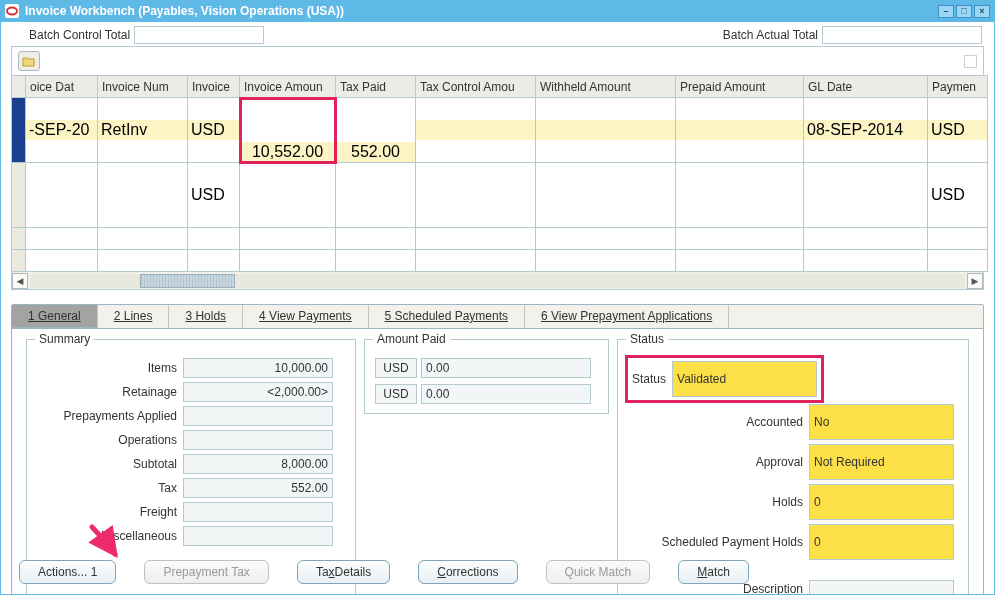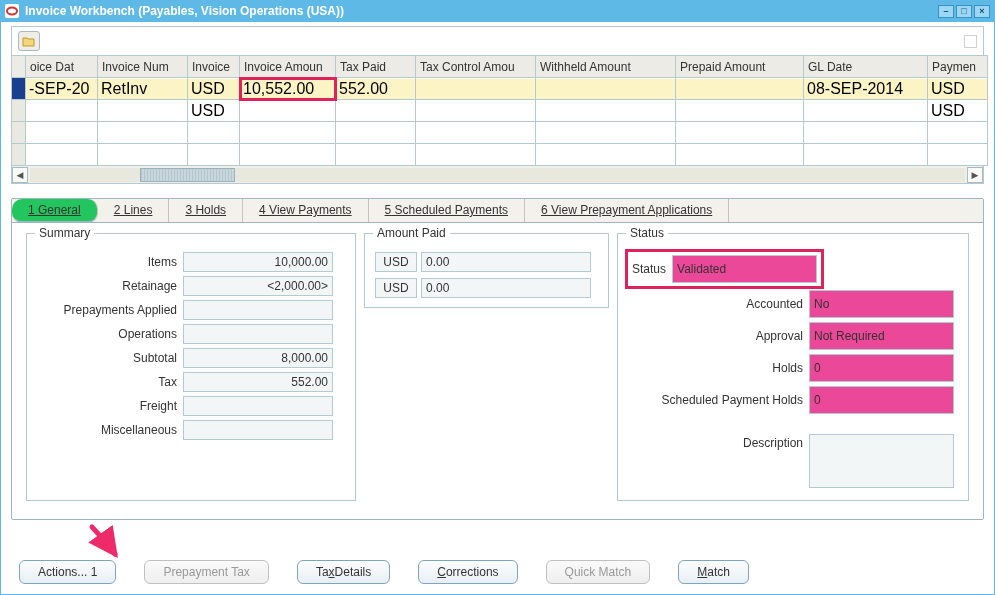--- a/index.html
+++ b/index.html
@@ -103,21 +103,21 @@
     height:22px;
     padding:0;
   }
   .grid td .cell{
     width:100%; height:20px; border:none; background:#fff;
     padding:0 3px; font-size:16px; outline:none;
   }
   .grid td.rowmark { background:#e9e8e1; width:12px; padding:0;}
   .grid td.rowmark.active { background:#1b3f8f; }
   .grid td .cell.selrow { background:#fdf4c5; }
-  .grid td .cell.right { text-align:left; }
+  .grid td .cell.right { text-align:center;margin-top:44px; }
   .red-hl { outline:3px solid #de235c; outline-offset:-2px; }
   .hscroll {
     border:1px solid #b5c9d1;
     border-top:none;
     height:18px;
     background:#f0f0ea;
     display:flex; align-items:center;
     padding:0 0;
   }
   .hscroll .sarrow{
@@ -129,33 +129,33 @@
     background:repeating-linear-gradient(90deg,#b4c4cd,#b4c4cd 1px,#c8d6de 1px,#c8d6de 3px);
     border:1px solid #9bb0ba;}
   
   .tabbox{ margin-top:14px; border:1px solid #9db6c2; border-radius:2px; background:#fff; }
   .tabs { display:flex; background:#f2f1ec; border-bottom:1px solid #9db6c2;}
   .tab {
     padding:4px 16px; border-right:1px solid #c9c4b8; color:#333; cursor:pointer;
     font-size:12px;
   }
   .tab span.u{ text-decoration:underline; }
-  .tab.active{ background:#22c55e; border-bottom:2px solid #9db6c2; margin-bottom:-1px;border-radius:10px;}
+  .tab.active{ background:#a3a3a3; border-bottom:2px solid #9db6c2; margin-bottom:-1px;}
   .tabbody{ padding:10px 14px 18px 14px; display:flex; gap:8px; }
   .groupbox{ border:1px solid #b5c9d1; padding:8px 10px 12px 10px; position:relative; }
   .groupbox .legend{ position:absolute; top:-8px; left:8px; background:#fff; padding:0 4px; font-size:12px;}
   .pairs .row{display:flex; align-items:center; margin-bottom:4px;}
   .pairs .row label{ width:140px; text-align:right; margin-right:6px;}
   .pairs .row .val{ width:150px; height:20px; border:1px solid #b5c9d1; background:#f3f6f7; padding:0 4px; font-size:12px; display:flex;align-items:center;justify-content:flex-end;}
   .amount-row{display:flex;align-items:center;margin-bottom:6px;}
   .amount-row .cur{width:42px;height:20px;border:1px solid #b5c9d1;background:#f3f6f7;font-size:12px;display:flex;align-items:center;justify-content:center;margin-right:4px;}
   .amount-row .amt{width:170px;height:20px;border:1px solid #b5c9d1;background:#f3f6f7;font-size:12px;padding:0 4px;display:flex;align-items:center;}
   .status-pairs .row{display:flex;align-items:center;margin-bottom:4px;}
   .status-pairs .row label{width:175px;text-align:right;margin-right:6px;}
-  .status-pairs .row .val{width:145px;height:28px;border:1px solid #b5c9d1;background:#ec4899;padding:0 4px;font-size:12px;display:flex;align-items:center;}
+  .status-pairs .row .val{width:145px;height:36px;border:1px solid #b5c9d1;background:#fde047;padding:0 4px;font-size:12px;display:flex;align-items:center;}
   .status-highlight{ padding:3px 4px; outline:3px solid #de235c; outline-offset:0; }
   .desc-row{display:flex;margin-top:20px;}
   .desc-row label{width:175px;text-align:right;margin-right:6px;padding-top:2px;}
   .desc-row .ta{width:145px;height:54px;border:1px solid #b5c9d1;background:#f3f6f7;}
   
   .actions{
     position:absolute; left:10px; right:10px; bottom:10px;
     display:flex; align-items:center; gap:28px; padding:0 8px;
   }
   .btn{
@@ -183,20 +183,31 @@
   </span>
   <span>Invoice Workbench (Payables, Vision Operations (USA))</span>
   <span class="spacer"></span>
   <span class="win-btn">–</span>
   <span class="win-btn">□</span>
   <span class="win-btn">×</span>
 </div>
 
 <div class="content">
 
+  <div class="batch-row">
+    <div class="pair">
+      <label>Batch Control Total</label>
+      <input class="input-txt" value="" style="">
+    </div>
+    <div style="flex:1"></div>
+    <div class="pair">
+      <label>Batch Actual Total</label>
+      <input class="input-txt" style="width: 160px;" value="">
+    </div>
+  </div>
 
   <div class="doc-strip">
     <span class="folder-btn">
       <svg width="14" height="11" viewBox="0 0 14 11">
           <path d="M1 2 h4 l1 1 h6 v7 h-11 z" fill="#f4d77a" stroke="#b79b3a"></path>
         </svg>
     </span>
     <span class="yellow-marker"></span>
   </div>
 

